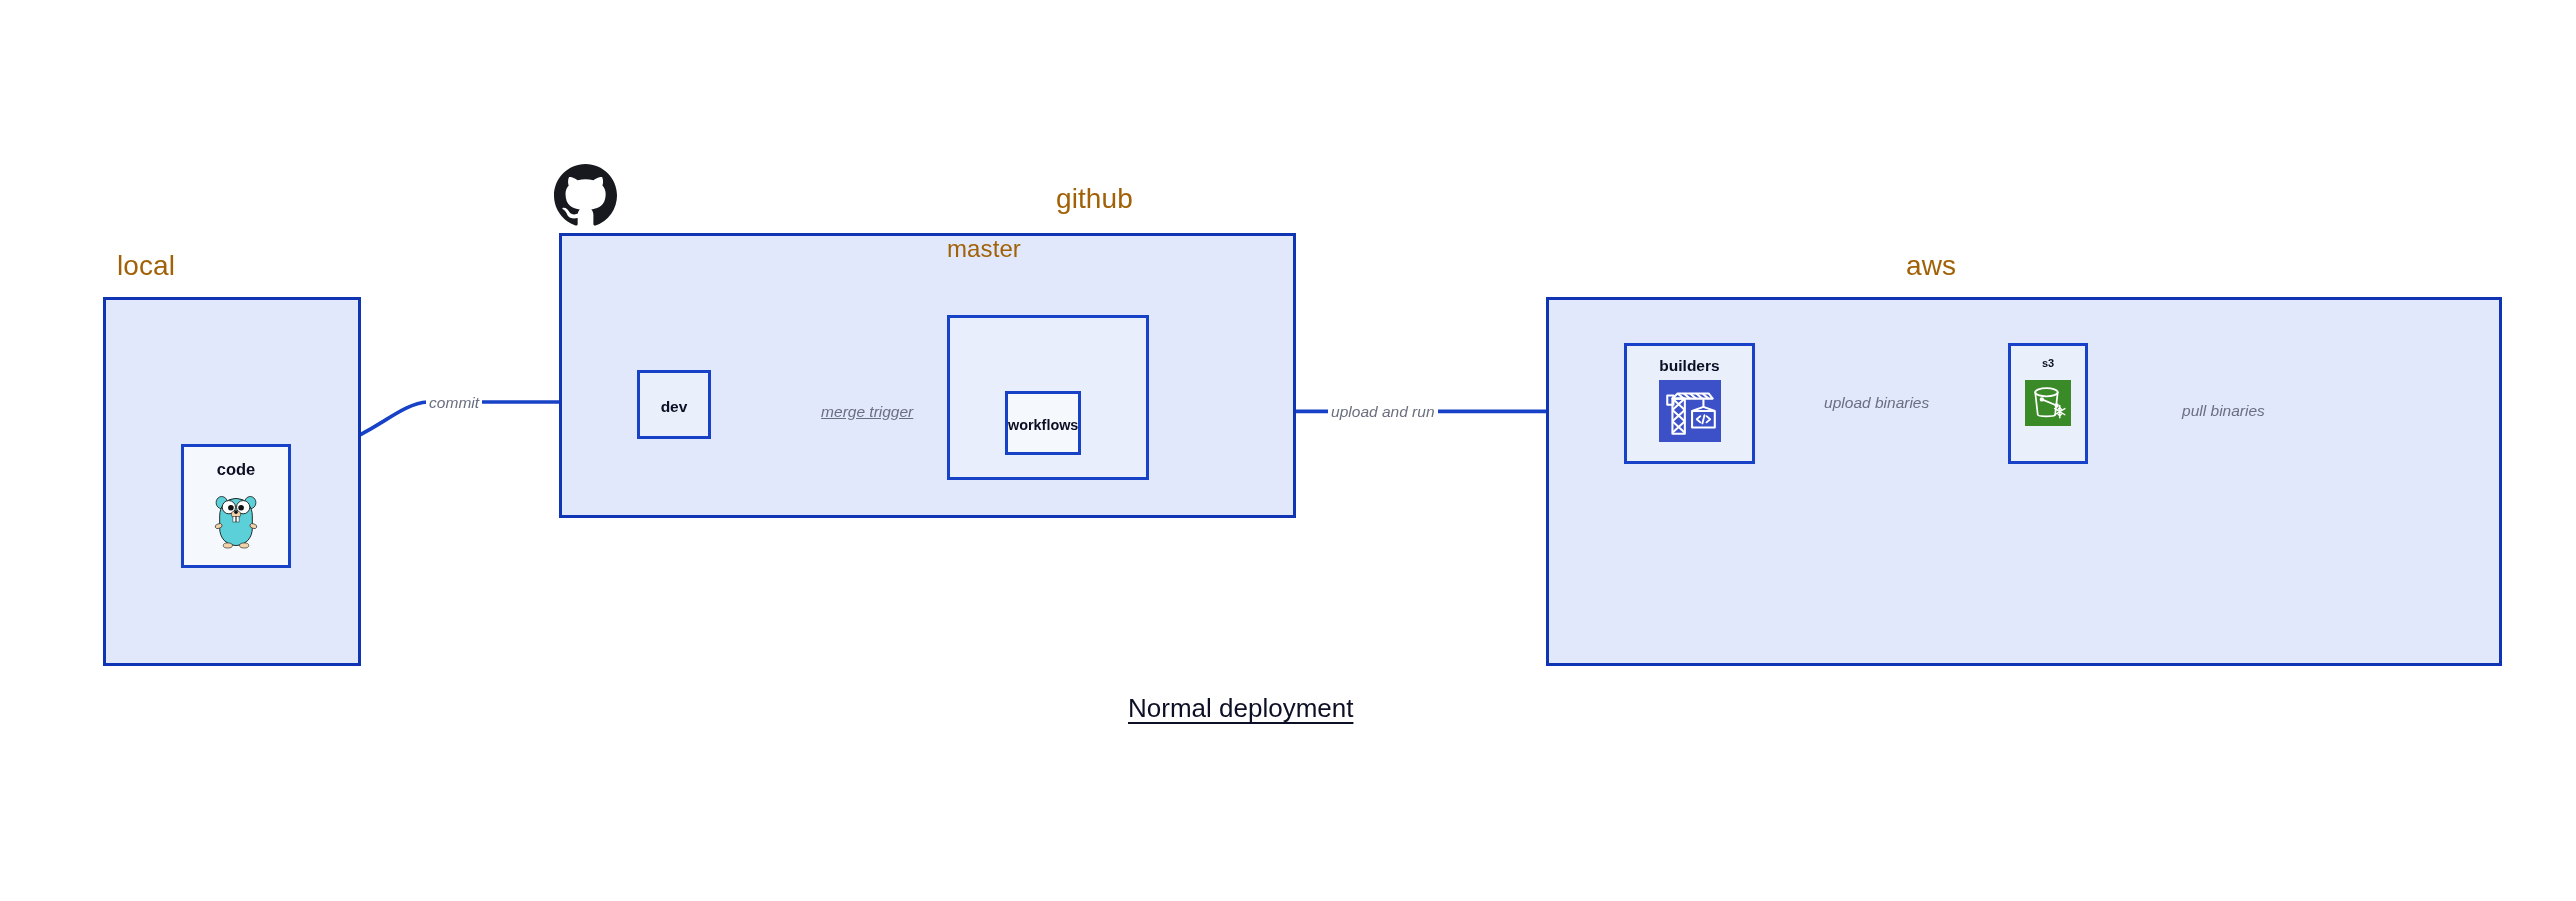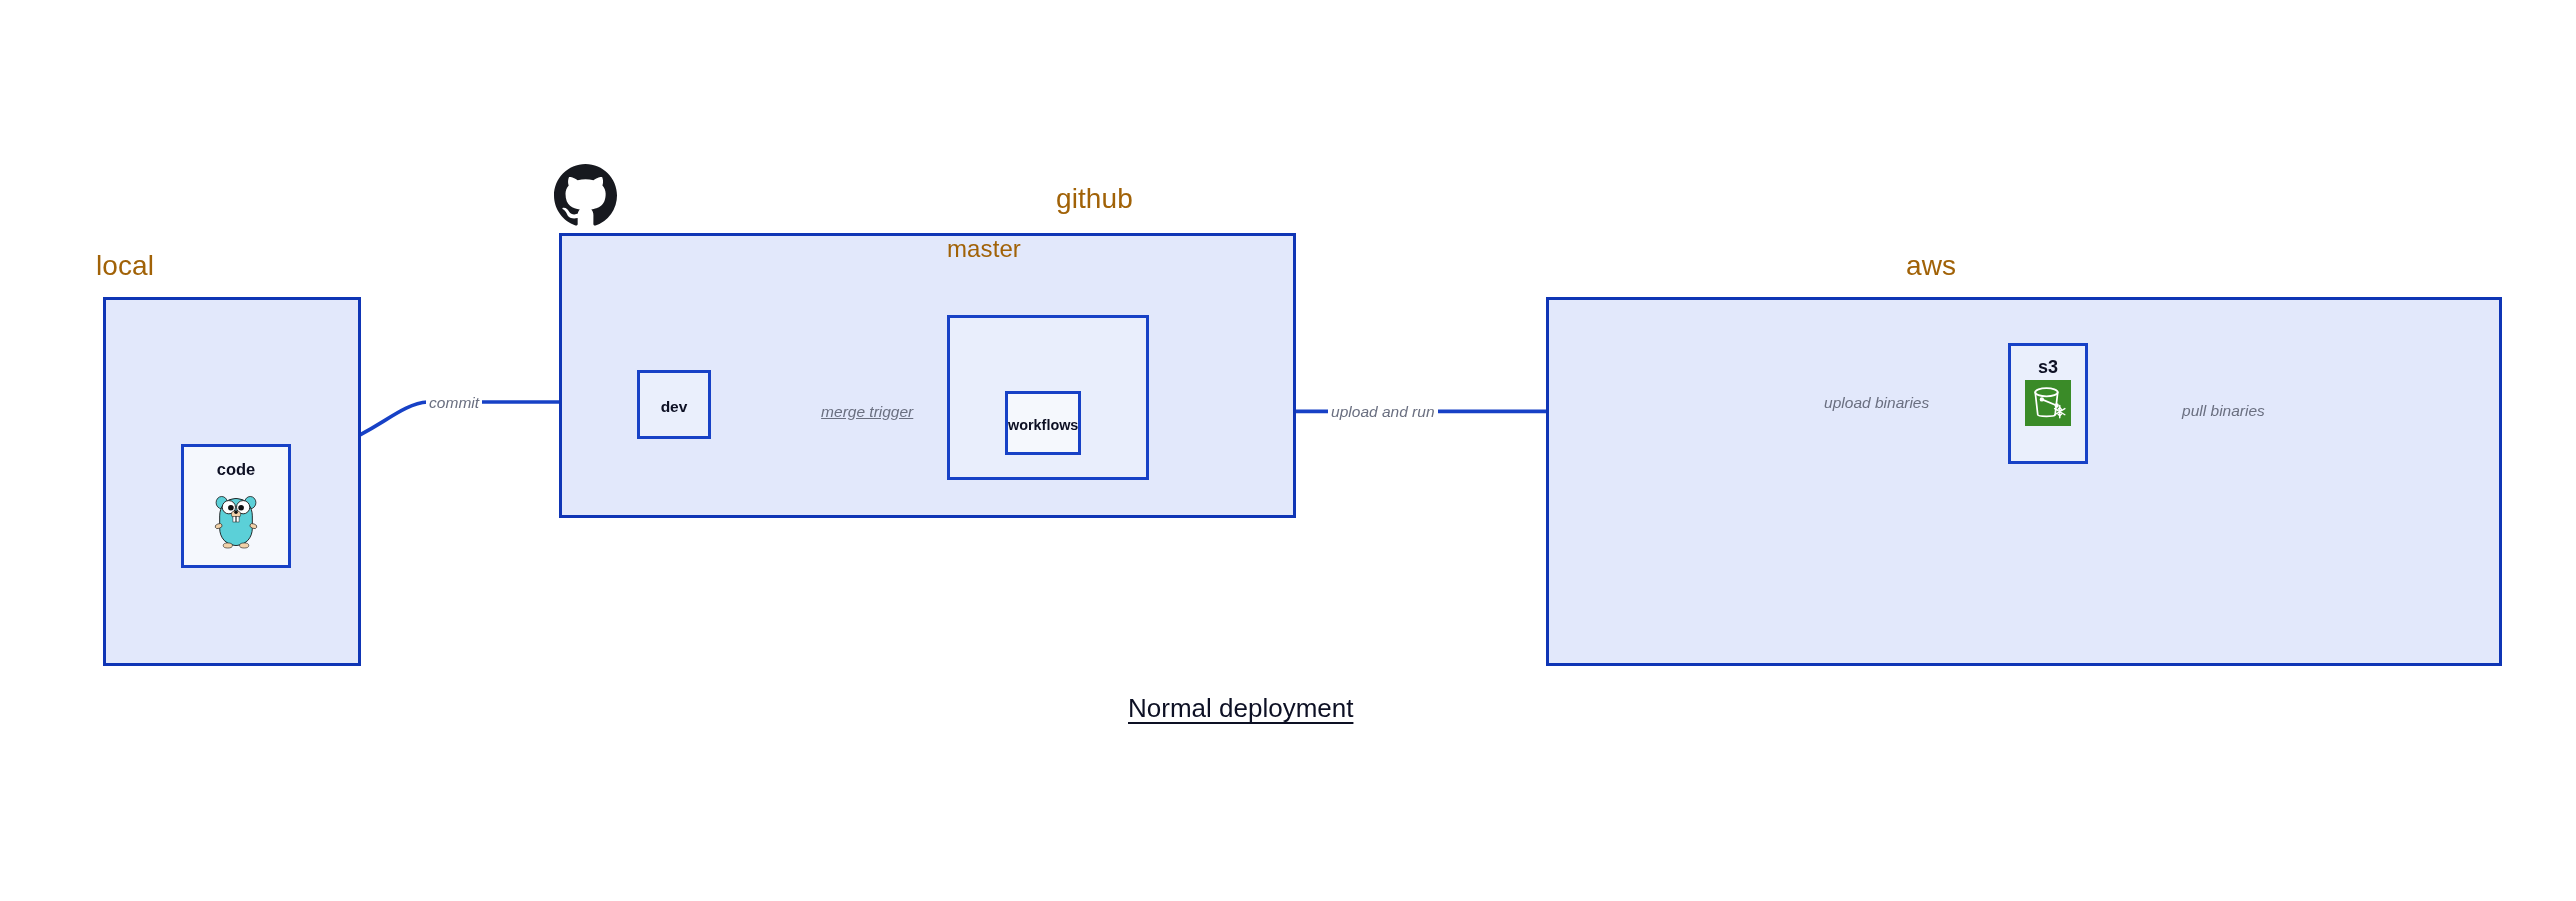--- a/index.html
+++ b/index.html
@@ -114,21 +114,21 @@
 
     <path d="M 1374 798 L 1933 798" fill="none" stroke="#1741c6" stroke-width="7" marker-end="url(#arrowhead)"></path>
 
     <path d="M 2117 798 L 3140 798" fill="none" stroke="#1741c6" stroke-width="7" marker-end="url(#arrowhead)"></path>
 
     <path d="M 3400 780 L 3890 780" fill="none" stroke="#1741c6" stroke-width="7" marker-end="url(#arrowhead)"></path>
 
     <path d="M 4075 780 C 4190 775, 4230 830, 4290 900 C 4350 970, 4440 1000, 4505 1010" fill="none" stroke="#1741c6" stroke-width="7" marker-end="url(#arrowhead)"></path>
   </svg>
 
-  <div class="group-label" style="left:96px; top:250px; width:258px;">local</div>
+  <div class="group-label" style="left:117px; top:250px; width:258px;">local</div>
 
   <div class="group" style="left:103px; top:297px; width:258px; height:369px;">
     <div class="node white" style="left:75px; top:144px; width:110px; height:124px;">
       <div class="node-title" style="top:13.4px; font-size:16.5px;">code</div>
 
       <div class="node-icon" style="top:44px; width:49px; height:62px;">
         <svg viewBox="0 0 96 120" width="49" height="62">
 
           <ellipse cx="20" cy="22" rx="11" ry="12" fill="#5bd0d8" stroke="#1b1b1b" stroke-width="1.6"></ellipse>
           <ellipse cx="76" cy="22" rx="11" ry="12" fill="#5bd0d8" stroke="#1b1b1b" stroke-width="1.6"></ellipse>
@@ -176,23 +176,47 @@
       <div class="node white" style="left:55px; top:73px; width:76px; height:64px;">
         <div class="node-title" style="top:23px; font-size:14.4px;">workflows</div>
       </div>
     </div>
   </div>
 
   <div class="group-label" style="left:1906px; top:250px; width:206px;">aws</div>
 
   <div class="group" style="left:1546px; top:297px; width:956px; height:369px;">
 
+    <div class="node" style="left:75px; top:43px; width:131px; height:121px;">
+      <div class="node-title" style="top:11.3px; font-size:15.5px;">builders</div>
+      <div class="node-icon" style="top:34px; width:62px; height:62px; background:#3c50c8;">
+        <svg viewBox="0 0 120 120" width="62" height="62">
+          <g stroke="#ffffff" stroke-width="4" fill="none" stroke-linejoin="round">
+
+            <rect x="26" y="36" width="24" height="68"></rect>
+            <path d="M26 36 L50 58 M50 36 L26 58 M26 58 L50 80 M50 58 L26 80 M26 80 L50 102 M50 80 L26 102"></path>
+
+            <rect x="16" y="30" width="12" height="18"></rect>
+
+            <path d="M26 36 L104 36 L96 26 L36 26 Z"></path>
+            <path d="M36 26 L48 36 M48 26 L60 36 M60 26 L72 36 M72 26 L84 36 M84 26 L96 36"></path>
+
+            <path d="M86 36 L86 52"></path>
+
+            <path d="M64 60 L108 60 L108 92 L64 92 Z"></path>
+            <path d="M64 60 L86 52 L108 60"></path>
+
+            <path d="M80 70 L73 76 L80 82 M92 70 L99 76 L92 82 M88 68 L84 84" stroke-width="3.6" stroke-linecap="round"></path>
+          </g>
+        </svg>
+      </div>
+    </div>
 
     <div class="node" style="left:459px; top:43px; width:80px; height:121px;">
-      <div class="node-title" style="top:11.3px; font-size:18px;">s3</div>
+      <div class="node-title" style="top:11.3px; font-size:11px;">s3</div>
       <div class="node-icon" style="top:34px; width:46px; height:46px; background:#3a8b28;">
         <svg viewBox="0 0 90 90" width="46" height="46">
           <g stroke="#ffffff" stroke-width="3.4" fill="none" stroke-linecap="round" stroke-linejoin="round">
 
             <ellipse cx="42" cy="24" rx="22" ry="8"></ellipse>
             <path d="M20 24 L25 68 C25 72, 59 72, 59 68 L64 24"></path>
 
             <path d="M33 38 L62 50"></path>
             <circle cx="33" cy="38" r="2.6" fill="#ffffff"></circle>
             <circle cx="62" cy="50" r="2.6" fill="#ffffff"></circle>

